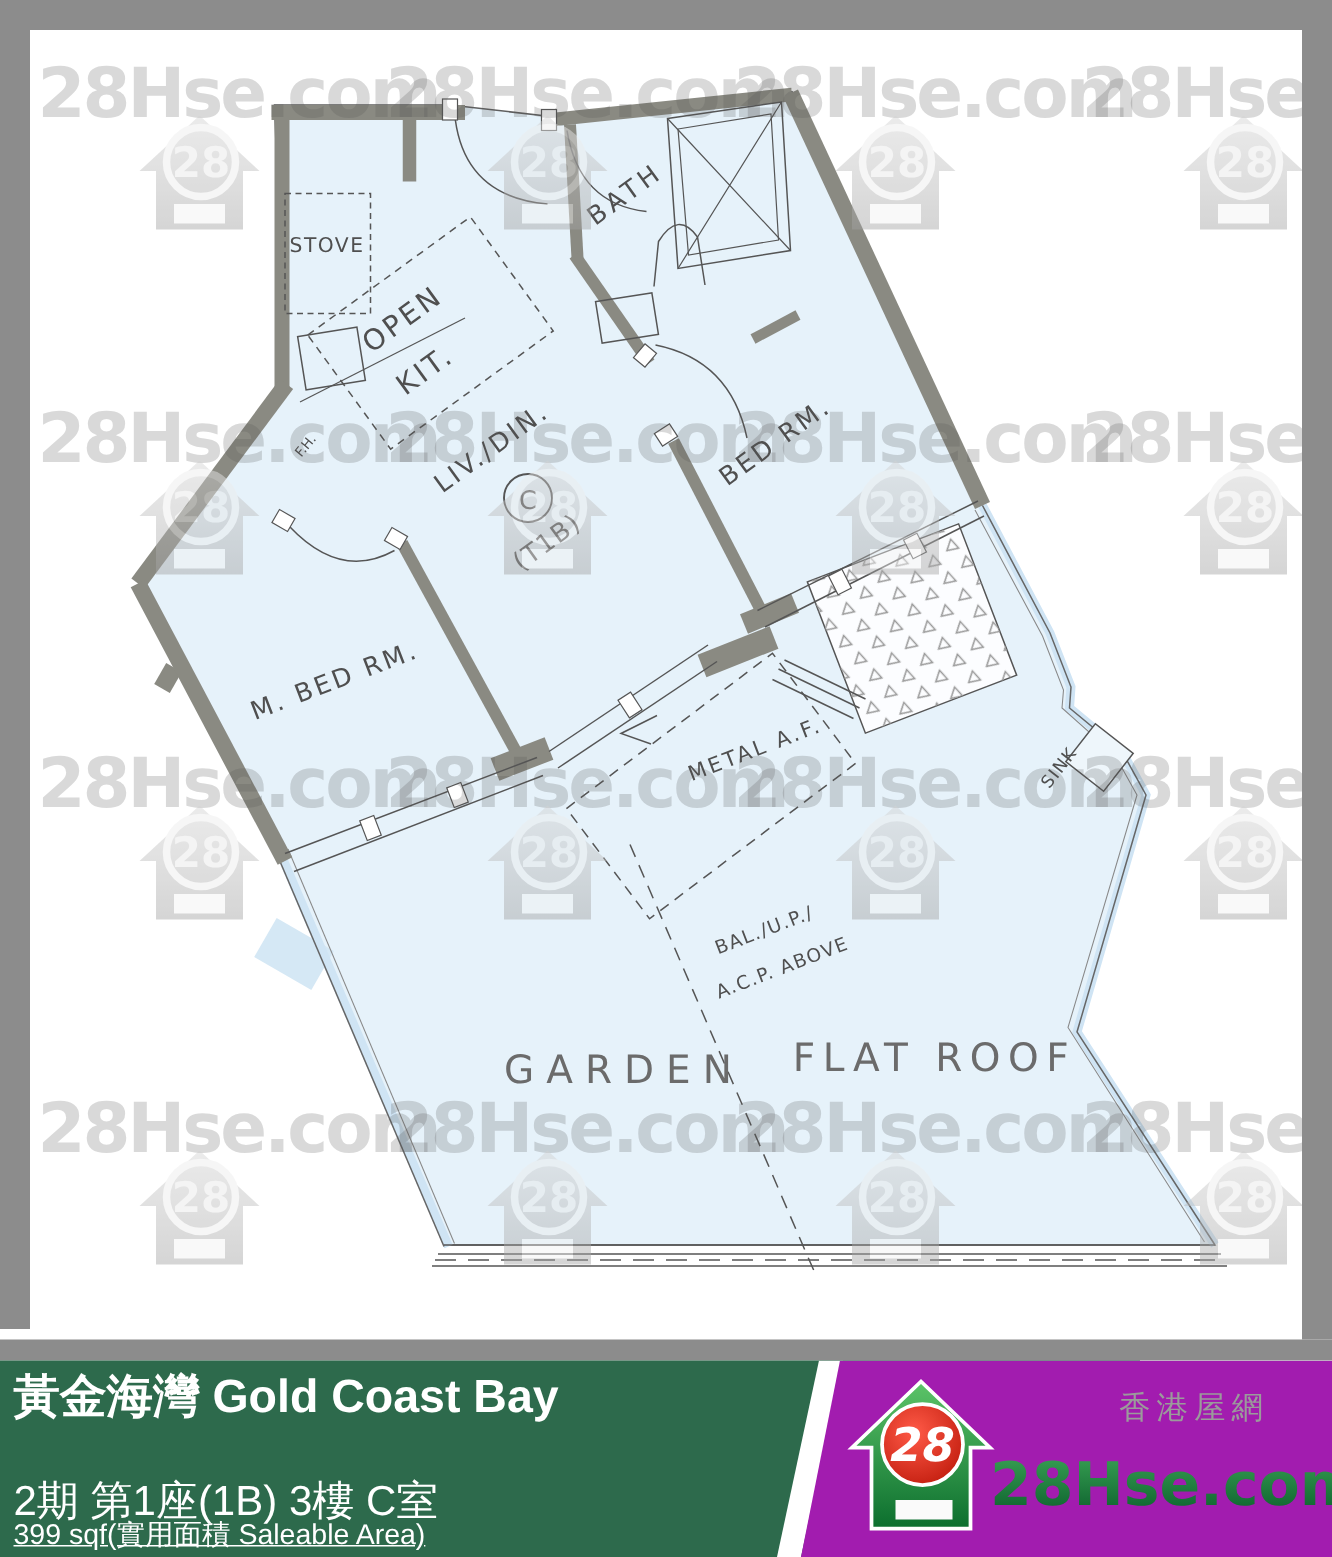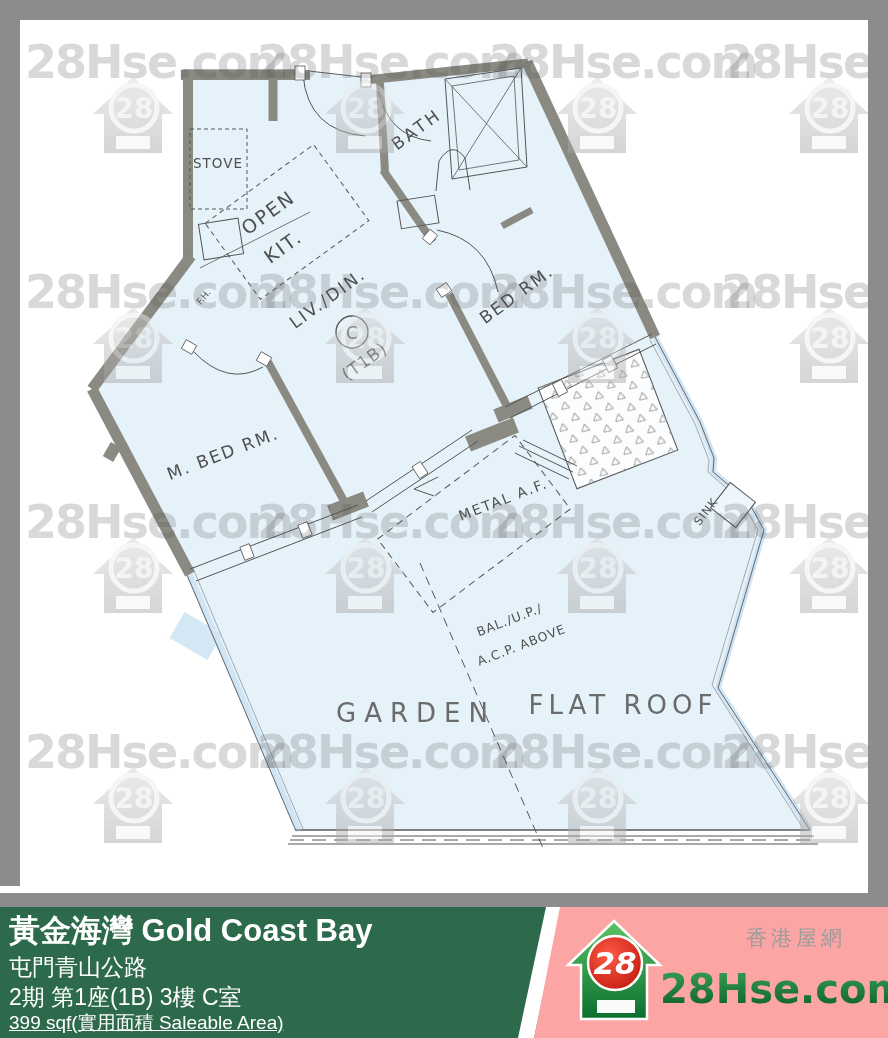--- a/index.html
+++ b/index.html
@@ -8,25 +8,25 @@
   .frame{position:absolute;background:#8c8c8c;}
   #frame-top{left:0;top:0;width:888px;height:20px;}
   #frame-left{left:0;top:0;width:20px;height:886px;}
   #frame-right{left:868px;top:0;width:20px;height:893px;}
   #frame-hbar{left:0;top:893px;width:888px;height:14px;}
   #plan-svg{position:absolute;left:0;top:0;}
   #banner{position:absolute;left:0;top:907px;width:760px;height:131px;background:#2d6a4c;}
   .bline{position:absolute;left:9px;color:#ffffff;white-space:nowrap;}
   #banner-title{top:3px;font-size:31px;font-weight:bold;}
   #banner-address{top:45px;font-size:23px;}
-  #banner-unit{top:75px;font-size:23px;text-align:center;}
+  #banner-unit{top:75px;font-size:28px;text-align:center;}
   #banner-area{top:103px;font-size:19px;text-decoration:underline;}
   #logo-stripe{position:absolute;left:518px;top:907px;width:44px;height:131px;background:#ffffff;
                clip-path:polygon(28px 0,44px 0,16px 131px,0 131px);}
-  #logo-panel{position:absolute;left:534px;top:907px;width:354px;height:131px;background:#fca5a5;
+  #logo-panel{position:absolute;left:534px;top:907px;width:354px;height:131px;background:#a21caf;
               clip-path:polygon(26px 0,354px 0,354px 131px,0 131px);}
   text{font-family:"DejaVu Sans",sans-serif;}
   .lbl{fill:#4f4f4f;}
 </style>
 </head>
 <body>
 
 <div id="stage">
 
   <svg id="plan-svg" width="888" height="893" viewBox="0 0 888 893">
@@ -235,21 +235,20 @@
       </g>
   </svg>
 
   <div class="frame" id="frame-top"></div>
   <div class="frame" id="frame-left"></div>
   <div class="frame" id="frame-right"></div>
   <div class="frame" id="frame-hbar"></div>
 
   <div id="banner">
     <div class="bline" id="banner-title">黃金海灣 Gold Coast Bay</div>
-    <div class="bline" id="banner-address">屯門青山公路</div>
     <div class="bline" id="banner-unit">2期 第1座(1B) 3樓 C室</div>
     <div class="bline" id="banner-area">399 sqf(實用面積 Saleable Area)</div>
   </div>
   <div id="logo-stripe"></div>
   <div id="logo-panel">
     <svg width="354" height="131" viewBox="0 0 354 131">
       <defs>
         <linearGradient id="lg1" x1="0" y1="0" x2="0" y2="1">
           <stop offset="0" stop-color="#5cc468"></stop>
             <stop offset="1" stop-color="#0c6e2e"></stop>

